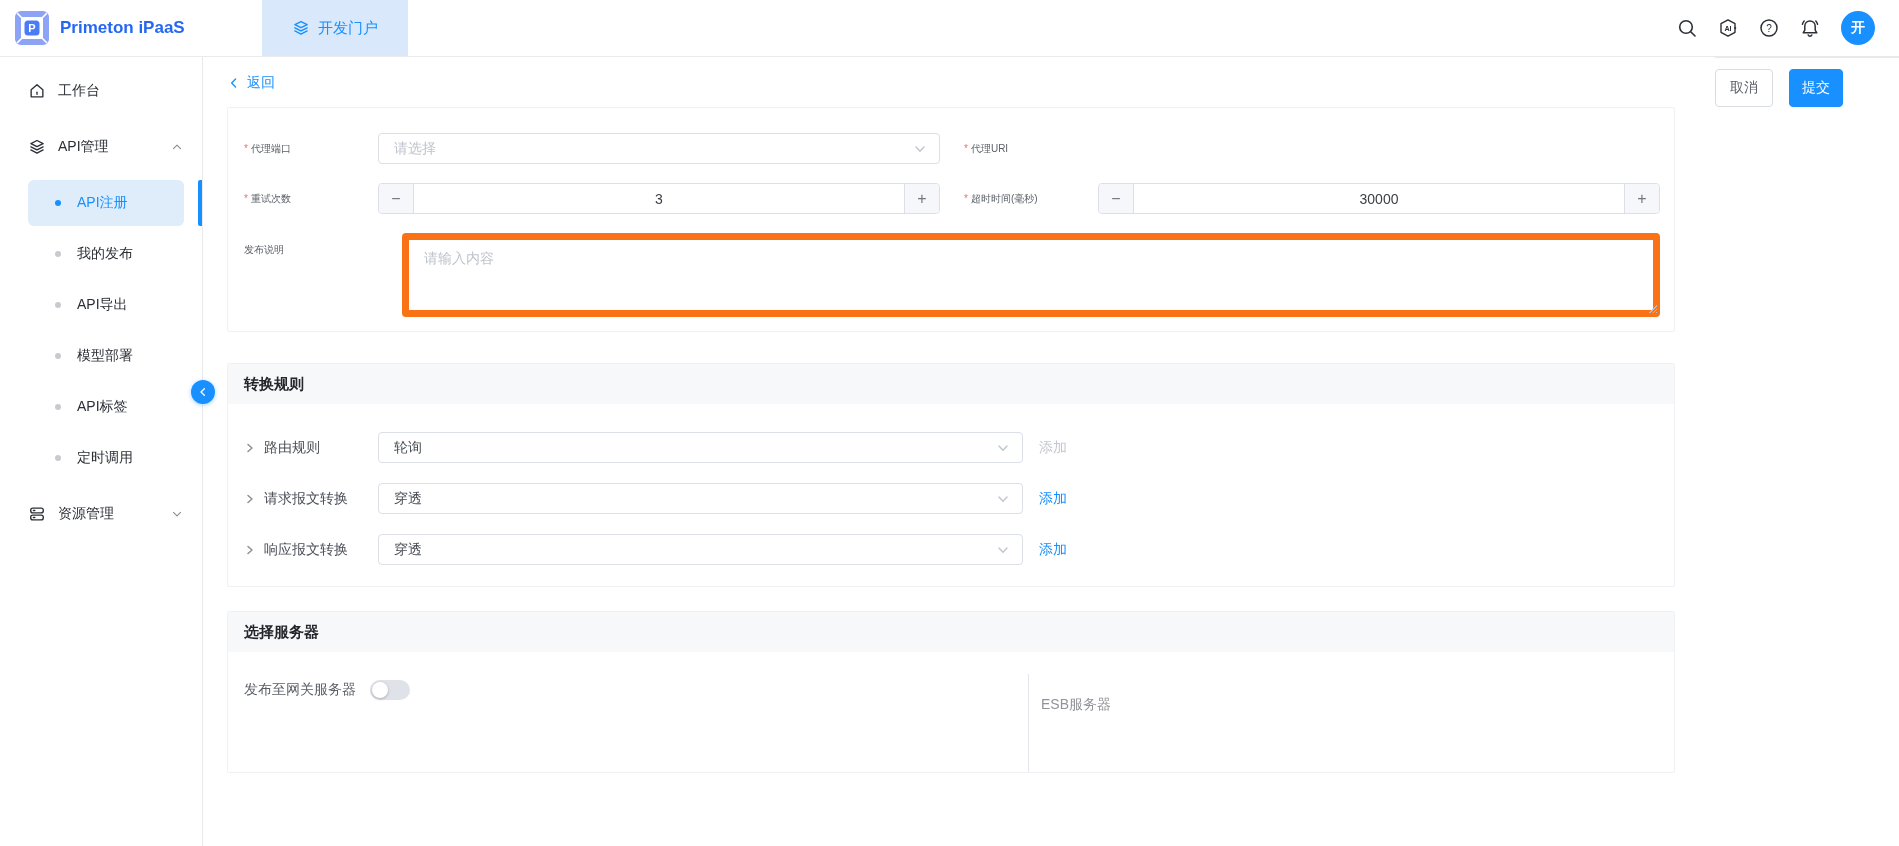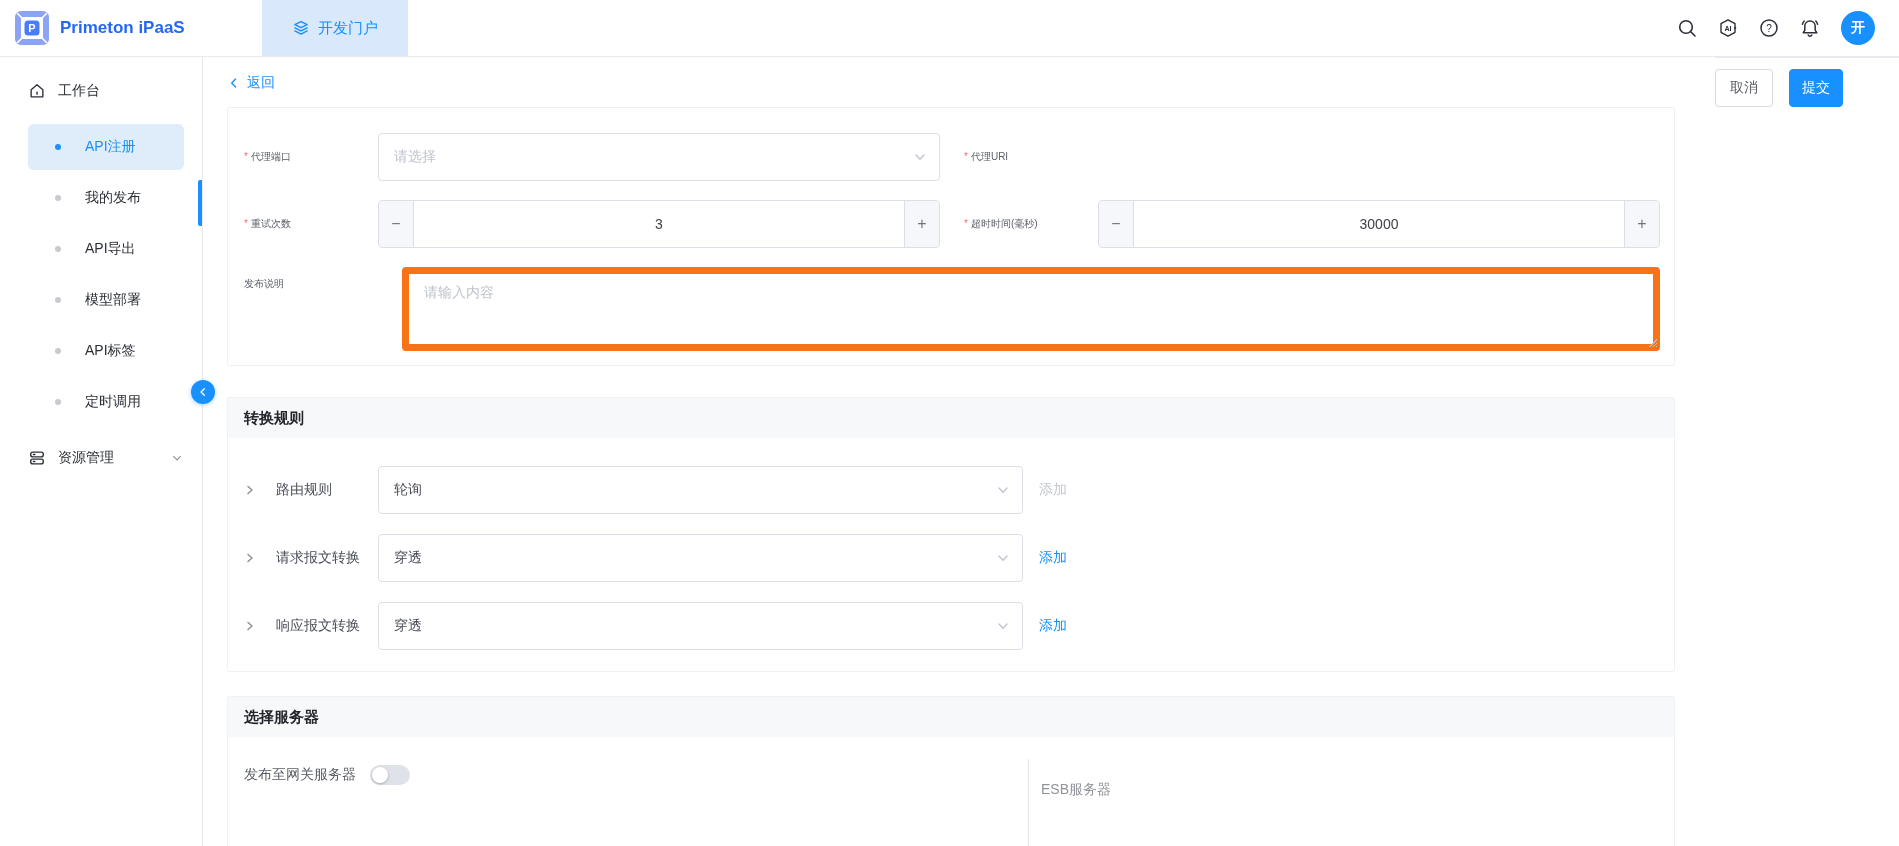--- a/index.html
+++ b/index.html
@@ -18,21 +18,21 @@
   .header-right { margin-left:auto; display:flex; align-items:center; gap:21px; padding-right:24px; }
   .hicon { width:20px; height:20px; color:#2b2f36; cursor:pointer; }
   .avatar { width:34px; height:34px; border-radius:50%; background:#1890ff; color:#fff; display:flex; align-items:center; justify-content:center; font-size:14px; font-weight:bold; cursor:pointer; }
 
   
   .body { display:flex; height:789px; position:relative; }
   .sidebar { width:203px; flex-shrink:0; border-right:1px solid #e9e9eb; padding-top:6px; position:relative; background:#fff; }
   .menu-item { height:56px; display:flex; align-items:center; gap:12px; padding:0 18px 0 28px; font-size:14px; cursor:pointer; }
   .menu-item .micon { width:18px; height:18px; color:#2b2f36; flex-shrink:0; }
   .menu-item .chev { margin-left:auto; width:14px; height:14px; color:#8d9095; }
-  .sub-item { height:46px; margin:5px 18px 5px 28px; border-radius:6px; display:flex; align-items:center; gap:24px; padding-left:27px; font-size:14px; color:#2b2f36; cursor:pointer; }
+  .sub-item { height:46px; margin:5px 18px 5px 28px; border-radius:6px; display:flex; align-items:center; gap:16px; padding-left:27px; font-size:14px; color:#2b2f36; cursor:pointer; }
   .dot { width:6px; height:6px; border-radius:50%; background:#c8cad0; flex-shrink:0; }
   .sub-item.active { background:#dfecfa; color:#1890ff; }
   .sub-item.active .dot { background:#1890ff; }
   .active-bar { position:absolute; right:0; top:123px; width:4px; height:46px; background:#1890ff; border-radius:2px 0 0 2px; }
   .collapse-btn { position:absolute; left:191px; top:323px; width:24px; height:24px; border-radius:50%; background:#1890ff; color:#fff; display:flex; align-items:center; justify-content:center; z-index:6; cursor:pointer; box-shadow:0 1px 4px rgba(24,144,255,.4); }
 
   
   .main { flex:1; display:flex; flex-direction:row; min-width:0; }
   .content { flex:1; overflow:hidden; padding:14px 40px 0 24px; }
   .back { display:inline-flex; align-items:center; gap:6px; color:#1890ff; font-size:14px; height:24px; cursor:pointer; }
@@ -42,21 +42,21 @@
   .card1 { margin-top:12px; }
   .card2 { margin-top:31px; }
   .card3 { margin-top:24px; }
   .card-header { height:40px; background:#f7f8fa; display:flex; align-items:center; padding:0 16px; font-size:15px; font-weight:bold; color:#23262b; }
   .card-body { padding:25px 14px 14px 16px; }
 
   .form-row { display:flex; gap:24px; margin-bottom:19px; }
   .form-col { flex:1; display:flex; align-items:center; min-width:0; }
   .flabel { width:134px; flex-shrink:0; font-size:10px; color:#5a5e66; padding-right:12px; white-space:nowrap; }
   .star { color:#f56c6c; margin-right:3px; }
-  .control { flex:1; height:48px; border:1px solid #dcdfe6; border-radius:4px; display:flex; align-items:center; background:#fff; min-width:0; }
+  .control { flex:1; height:31px; border:1px solid #dcdfe6; border-radius:4px; display:flex; align-items:center; background:#fff; min-width:0; }
   .select { justify-content:space-between; padding:0 12px 0 15px; font-size:14px; color:#4a4e57; cursor:pointer; }
   .select .ph { color:#bfc4cc; }
   .sel-chev { width:14px; height:14px; color:#c0c4cc; flex-shrink:0; }
   input.text-input { flex:1; height:100%; border:none; outline:none; padding:0 15px; font-size:14px; color:#4a4e57; border-radius:4px; min-width:0; background:transparent; }
   input.text-input::placeholder, textarea::placeholder { color:#bfc4cc; }
 
   .stepper { overflow:hidden; }
   .step-btn { width:35px; align-self:stretch; background:#f5f7fa; color:#73767d; display:flex; align-items:center; justify-content:center; font-size:16px; flex-shrink:0; cursor:pointer; user-select:none; }
   .step-btn.minus { border-right:1px solid #dcdfe6; border-radius:3px 0 0 3px; }
   .step-btn.plus  { border-left:1px solid #dcdfe6; border-radius:0 3px 3px 0; }
@@ -65,21 +65,21 @@
   .textarea-row { align-items:flex-start; margin-bottom:0; }
   .textarea-row .flabel { padding-top:10px; }
   .ta-wrap { flex:1; position:relative; min-width:0; }
   textarea.ta { width:100%; height:84px; border:7px solid #f97316; border-radius:4px; resize:none; padding:10px 15px; font-size:14px; color:#4a4e57; outline:none; font-family:"Liberation Sans", sans-serif; display:block; }
   .resize-corner { position:absolute; right:3px; bottom:4px; width:9px; height:9px;
     background:repeating-linear-gradient(135deg, transparent 0 1.5px, #b9bec6 1.5px 2.6px);
     clip-path:polygon(100% 0, 100% 100%, 0 100%); pointer-events:none; }
 
   .card2 .card-body { padding:28px 14px 1px 16px; }
   .rule-row { display:flex; align-items:center; margin-bottom:20px; }
-  .rule-label { width:134px; flex-shrink:0; display:flex; align-items:center; gap:20px; font-size:14px; color:#4a4e57; }
+  .rule-label { width:134px; flex-shrink:0; display:flex; align-items:center; gap:8px; font-size:14px; color:#4a4e57; }
   .exp-chev { width:12px; height:12px; color:#8d9095; flex-shrink:0; cursor:pointer; }
   .rule-select { flex:none; width:645px; }
   .add-link { margin-left:16px; font-size:14px; color:#1890ff; cursor:pointer; }
   .add-link.disabled { color:#c3c7cf; cursor:default; }
 
   .card3 .card-body { padding:0; }
   .server-body { display:flex; height:120px; }
   .server-left { width:800px; flex-shrink:0; display:flex; align-items:center; gap:14px; padding:28px 0 0 16px; align-self:flex-start; }
   .gw-label { font-size:14px; color:#5a5e66; }
   .toggle { width:40px; height:20px; border-radius:10px; background:#dfe2e8; position:relative; cursor:pointer; flex-shrink:0; }
@@ -147,20 +147,31 @@
 
     <div class="sidebar">
       <div class="menu-item">
         <svg class="micon" viewBox="0 0 20 20" fill="none" stroke="currentColor" stroke-width="1.5" stroke-linejoin="round" stroke-linecap="round">
           <path d="M3.5 8.6 L10 3 L16.5 8.6 V16.5 H3.5 Z"></path>
           <line x1="10" y1="11.4" x2="10" y2="13.6"></line>
         </svg>
         <span>工作台</span>
       </div>
 
+      <div class="menu-item">
+        <svg class="micon" viewBox="0 0 20 20" fill="none" stroke="currentColor" stroke-width="1.5" stroke-linejoin="round" stroke-linecap="round">
+          <path d="M10 2.8 L16.8 6.2 L10 9.6 L3.2 6.2 Z"></path>
+          <path d="M3.2 9.9 L10 13.3 L16.8 9.9"></path>
+          <path d="M3.2 13.3 L10 16.7 L16.8 13.3"></path>
+        </svg>
+        <span>API管理</span>
+        <svg class="chev" viewBox="0 0 18 18" fill="none" stroke="currentColor" stroke-width="1.5" stroke-linecap="round" stroke-linejoin="round">
+          <polyline points="4.5,11 9,6.5 13.5,11"></polyline>
+        </svg>
+      </div>
 
       <div class="sub-item active">
         <span class="dot"></span>
         <span>API注册</span>
       </div>
       <div class="sub-item">
         <span class="dot"></span>
         <span>我的发布</span>
       </div>
       <div class="sub-item">

